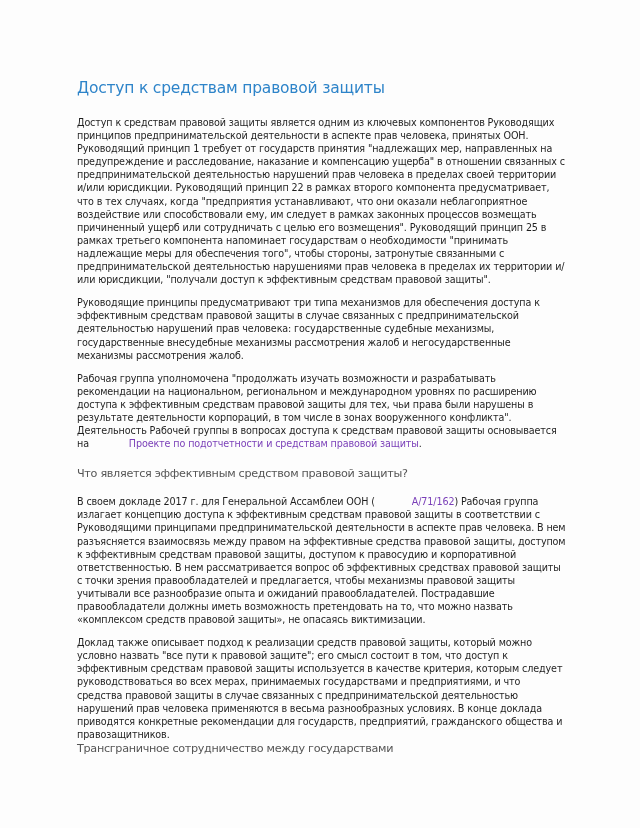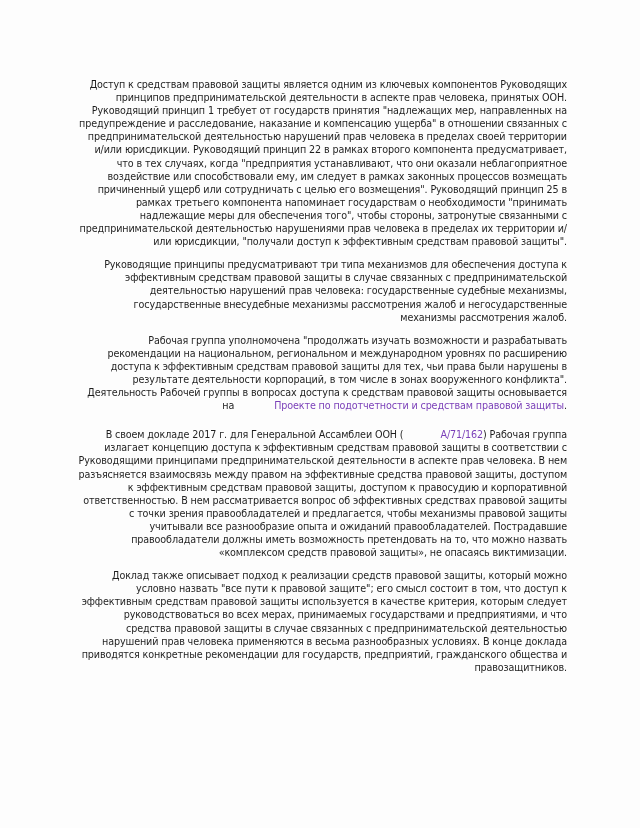--- a/index.html
+++ b/index.html
@@ -36,40 +36,43 @@
       font-size: 11.2px;
       line-height: 16px;
       color: #555555;
       letter-spacing: -0.3px;
     }
     p {
       margin: 0 0 10px 0;
       font-size: 9.6px;
       line-height: 13.1px;
       letter-spacing: -0.12px;
-      text-align: right;
+      text-align: left;
     }
     a {
       color: #7a3fb8;
       text-decoration: none;
       padding-left: 37px;
     }
     .p1 { margin-bottom: 10px; }
     .p3 { margin-bottom: 16px; }
     .p5 { margin-bottom: 0; }
   </style>
 </head>
 <body>
 
 <div class="page">
+  <h1>Доступ к средствам правовой защиты</h1>
 
   <p class="p1">Доступ к средствам правовой защиты является одним из ключевых компонентов Руководящих принципов предпринимательской деятельности в аспекте прав человека, принятых ООН. Руководящий принцип 1 требует от государств принятия "надлежащих мер, направленных на предупреждение и расследование, наказание и компенсацию ущерба" в отношении связанных с предпринимательской деятельностью нарушений прав человека в пределах своей территории и/или юрисдикции. Руководящий принцип 22 в рамках второго компонента предусматривает, что в тех случаях, когда "предприятия устанавливают, что они оказали неблагоприятное воздействие или способствовали ему, им следует в рамках законных процессов возмещать причиненный ущерб или сотрудничать с целью его возмещения". Руководящий принцип 25 в рамках третьего компонента напоминает государствам о необходимости "принимать надлежащие меры для обеспечения того", чтобы стороны, затронутые связанными с предпринимательской деятельностью нарушениями прав человека в пределах их территории и/или юрисдикции, "получали доступ к эффективным средствам правовой защиты".</p>
 
   <p class="p2">Руководящие принципы предусматривают три типа механизмов для обеспечения доступа к эффективным средствам правовой защиты в случае связанных с предпринимательской деятельностью нарушений прав человека: государственные судебные механизмы, государственные внесудебные механизмы рассмотрения жалоб и негосударственные механизмы рассмотрения жалоб.</p>
 
   <p class="p3"><span>Рабочая группа уполномочена "продолжать изучать возможности и разрабатывать рекомендации на национальном, региональном и международном уровнях по расширению доступа к эффективным средствам правовой защиты для тех, чьи права были нарушены в результате деятельности корпораций, в том числе в зонах вооруженного конфликта". Деятельность Рабочей группы в вопросах доступа к средствам правовой защиты основывается на </span><a href="#">Проекте по подотчетности и средствам правовой защиты</a><span>.</span></p>
 
+  <h2>Что является эффективным средством правовой защиты?</h2>
 
   <p class="p4"><span>В своем докладе 2017 г. для Генеральной Ассамблеи ООН (</span><a href="#">A/71/162</a><span>) Рабочая группа излагает концепцию доступа к эффективным средствам правовой защиты в соответствии с Руководящими принципами предпринимательской деятельности в аспекте прав человека. В нем разъясняется взаимосвязь между правом на эффективные средства правовой защиты, доступом к эффективным средствам правовой защиты, доступом к правосудию и корпоративной ответственностью. В нем рассматривается вопрос об эффективных средствах правовой защиты с точки зрения правообладателей и предлагается, чтобы механизмы правовой защиты учитывали все разнообразие опыта и ожиданий правообладателей. Пострадавшие правообладатели должны иметь возможность претендовать на то, что можно назвать «комплексом средств правовой защиты», не опасаясь виктимизации.</span></p>
 
   <p class="p5">Доклад также описывает подход к реализации средств правовой защиты, который можно условно назвать "все пути к правовой защите"; его смысл состоит в том, что доступ к эффективным средствам правовой защиты используется в качестве критерия, которым следует руководствоваться во всех мерах, принимаемых государствами и предприятиями, и что средства правовой защиты в случае связанных с предпринимательской деятельностью нарушений прав человека применяются в весьма разнообразных условиях. В конце доклада приводятся конкретные рекомендации для государств, предприятий, гражданского общества и правозащитников.</p>
 
+  <h2>Трансграничное сотрудничество между государствами</h2>
 </div>
 
 </body></html>

